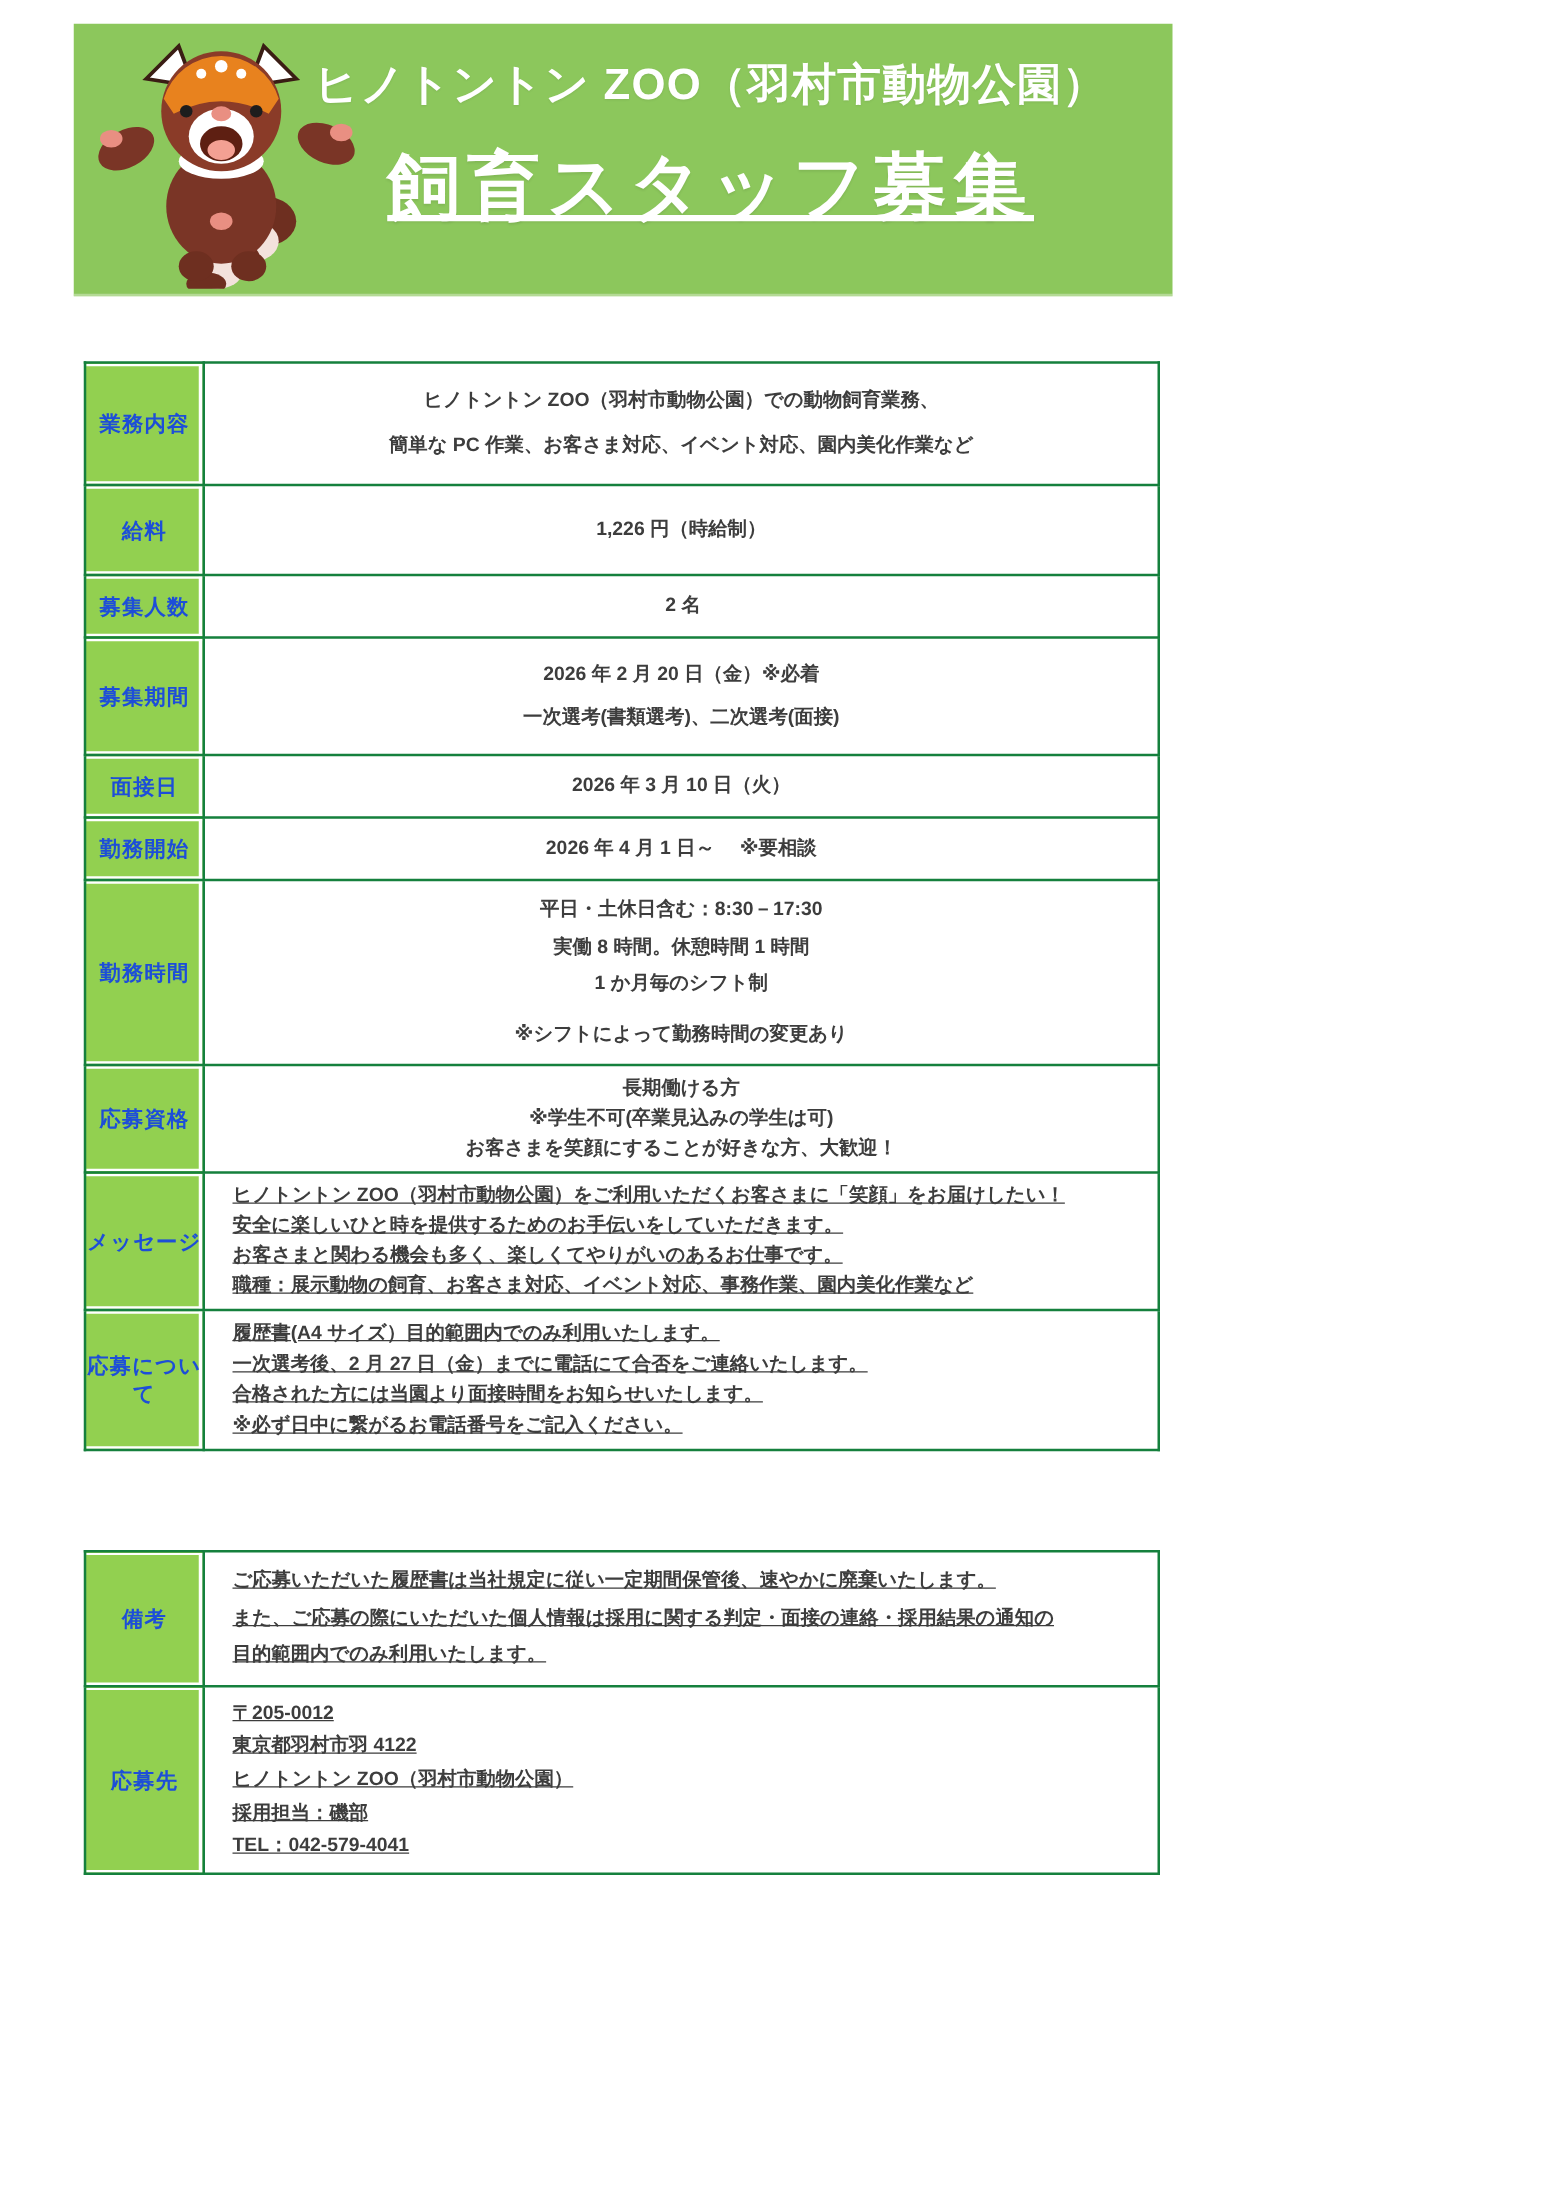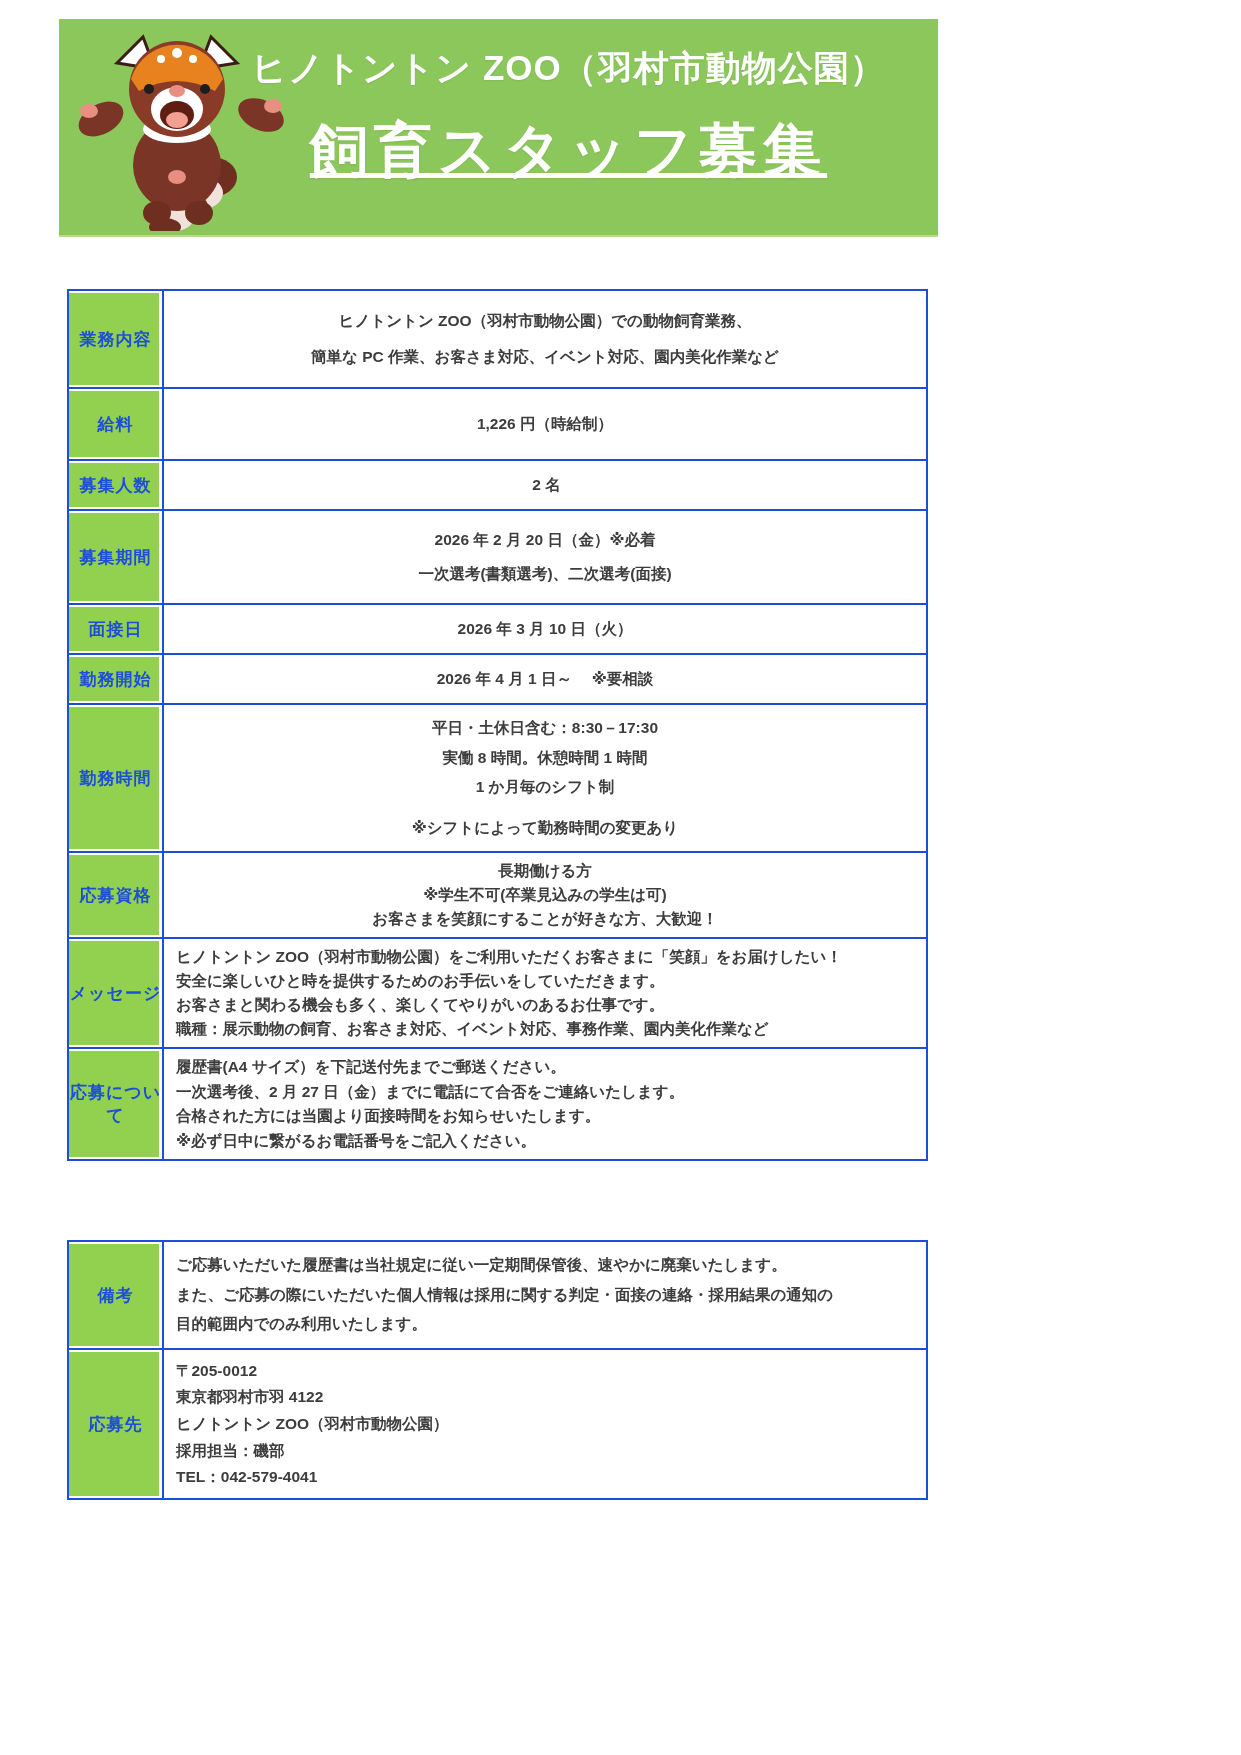--- a/index.html
+++ b/index.html
@@ -39,21 +39,21 @@
   }
   
   table.flyer{
     position:absolute;left:67px;
     width:861px;
     border-collapse:collapse;table-layout:fixed;
   }
   table.t1{top:289px;}
   table.t2{top:1240px;}
   table.flyer td{
-    border:2px solid #1d4ed8;
+    border:2px solid #15803d;
     vertical-align:middle;
     padding:0;
   }
   td.label{
     width:93px;
     background:#92d050;
     box-shadow:inset -3px 0 0 #ffffff, inset 0 2px 0 #ffffff, inset 0 -2px 0 #ffffff;
     text-align:center;
     font-size:17px;font-weight:bold;color:#1d4ed8;
     letter-spacing:1px;
@@ -62,21 +62,21 @@
     background:#ffffff;
   }
   .cl{ 
     display:flex;flex-direction:column;justify-content:space-evenly;
     box-sizing:border-box;
     font-size:15.5px;font-weight:600;color:#3d3d3d;
     line-height:1.55;
     padding:6px 10px;
   }
   .cl.center{align-items:center;text-align:center;}
-  .cl.left{align-items:flex-start;text-align:center;padding-left:12px;}
+  .cl.left{align-items:flex-start;text-align:center;padding-left:22px;text-decoration:underline;}
   .cl .line{min-height:6px;}
   
   .t1 tr:nth-child(1)  .cl{min-height:96px;}
   .t1 tr:nth-child(2)  .cl{min-height:70px;}
   .t1 tr:nth-child(3)  .cl{min-height:48px;padding-left:13px;}
   .t1 tr:nth-child(4)  .cl{min-height:92px;}
   .t1 tr:nth-child(5)  .cl{min-height:48px;}
   .t1 tr:nth-child(6)  .cl{min-height:48px;}
   .t1 tr:nth-child(7)  .cl{min-height:146px;}
   .t1 tr:nth-child(8)  .cl{min-height:48px;}
@@ -229,21 +229,21 @@
               <div class="line">安全に楽しいひと時を提供するためのお手伝いをしていただきます。</div>
               <div class="line">お客さまと関わる機会も多く、楽しくてやりがいのあるお仕事です。</div>
               <div class="line">職種：展示動物の飼育、お客さま対応、イベント対応、事務作業、園内美化作業など</div>
             </div>
           </td>
         </tr>
         <tr>
           <td class="label">応募について</td>
           <td class="content">
             <div class="cl left">
-              <div class="line">履歴書(A4 サイズ）を下記送付先までご郵送ください。</div>
+              <div class="line">履歴書(A4 サイズ）目的範囲内でのみ利用いたします。</div>
               <div class="line">一次選考後、2 月 27 日（金）までに電話にて合否をご連絡いたします。</div>
               <div class="line">合格された方には当園より面接時間をお知らせいたします。</div>
               <div class="line">※必ず日中に繋がるお電話番号をご記入ください。</div>
             </div>
           </td>
         </tr>
       </tbody>
   </table>
 
   <table class="flyer t2">

